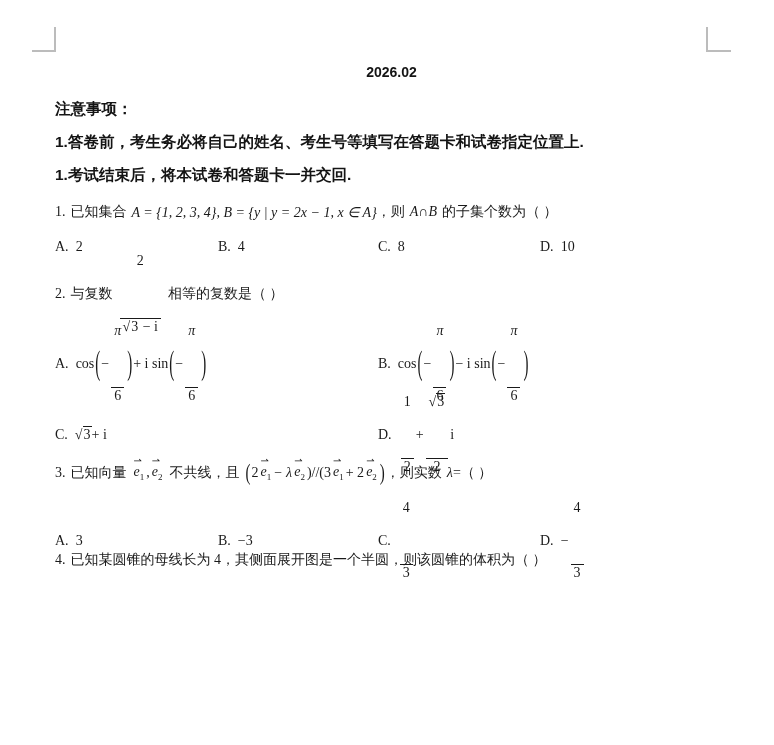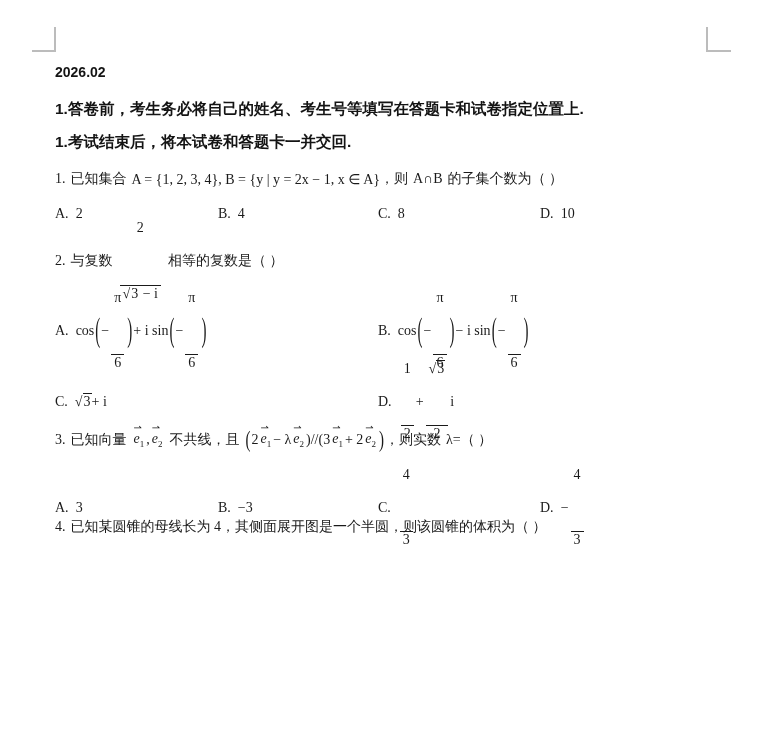--- a/index.html
+++ b/index.html
@@ -5,26 +5,26 @@
   html,body{margin:0;padding:0;}
   body{
     width:774px;height:745px;background:#ffffff;color:#141414;
     font-family:"Liberation Sans",sans-serif;overflow:hidden;position:relative;
   }
   .crop{position:absolute;}
   .crop-tl{left:32px;top:27px;width:22px;height:23px;border-right:2px solid #bcbcbc;border-bottom:2px solid #bcbcbc;}
   .crop-tr{left:706px;top:27px;width:23px;height:23px;border-left:2px solid #bcbcbc;border-bottom:2px solid #bcbcbc;}
   .page{padding:50px 46px 0 55px;}
   .title{font-size:20px;font-weight:700;text-align:center;margin:0;line-height:27px;letter-spacing:1px;}
-  .date{font-size:14px;font-weight:700;text-align:left;margin:13px 0 11px 0;line-height:18px;}
+  .date{font-size:14px;font-weight:700;text-align:center;margin:13px 0 11px 0;line-height:18px;}
   .bold-block{font-weight:700;font-size:15.5px;line-height:33px;margin:0;text-align:justify;}
   
   .q{font-family:"Liberation Serif",serif;font-size:14px;color:#1a1a1a;}
   .qline{display:flex;align-items:center;flex-wrap:nowrap;white-space:nowrap;}
-  .mi{font-family:"Liberation Serif",serif;}
+  .mi{font-family:"Liberation Serif",serif;font-style:italic;}
   .mn{font-family:"Liberation Serif",serif;font-style:normal;}
   .frac{display:inline-block;text-align:center;vertical-align:middle;font-family:"Liberation Serif",serif;line-height:1.15;margin:0 2px;}
   .frac .num{display:block;padding:0 3px;}
   .frac .den{display:block;border-top:1px solid #1a1a1a;padding:0 3px;margin-top:48px;}
   .sqrt{white-space:nowrap;}
   .sqrt .arg{border-top:1px solid #1a1a1a;padding:0 1px;}
   .bigp{display:inline-block;transform:scaleY(2.3);font-size:15px;font-weight:400;margin:0 1px;font-family:"Liberation Serif",serif;}
   .medp{display:inline-block;transform:scaleY(1.5);font-size:15px;margin:0 1px;font-family:"Liberation Serif",serif;}
   .vec{font-family:"Liberation Serif",serif;font-style:italic;position:relative;display:inline-block;margin:16px 2px;}
   .vec::before{content:"\21C0";position:absolute;top:-9px;left:0px;font-size:10px;font-style:normal;color:#1a1a1a;}
@@ -46,20 +46,21 @@
 </head>
 <body>
 
 <div class="crop crop-tl"></div>
 <div class="crop crop-tr"></div>
 
 <div class="page">
 
   <div class="date">2026.02</div>
 
+  <p class="bold-block">注意事项：</p>
   <p class="bold-block">1.答卷前，考生务必将自己的姓名、考生号等填写在答题卡和试卷指定位置上.</p>
   <p class="bold-block">1.考试结束后，将本试卷和答题卡一并交回.</p>
 
   <div class="q qline stem-q1">
     <span>1.</span>
       <span class="gap"></span>
     <span>已知集合</span>
       <span class="gap"></span>
     <span class="mi">A = {1, 2, 3, 4}, B = {y | y = 2x − 1, x ∈ A}</span>
     <span>，则</span>

